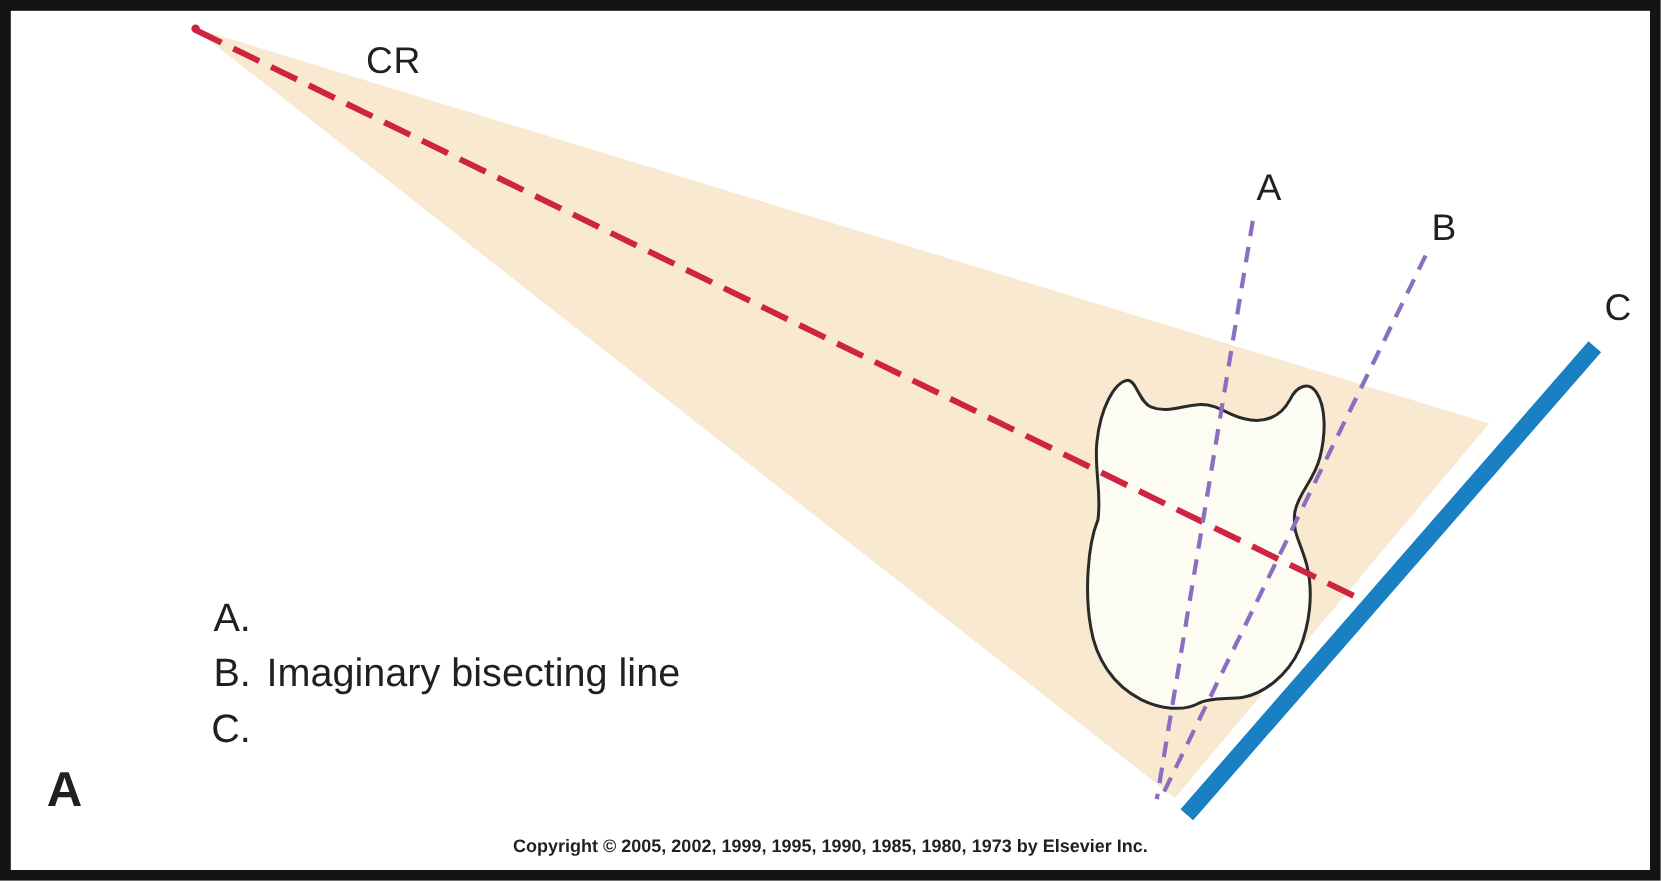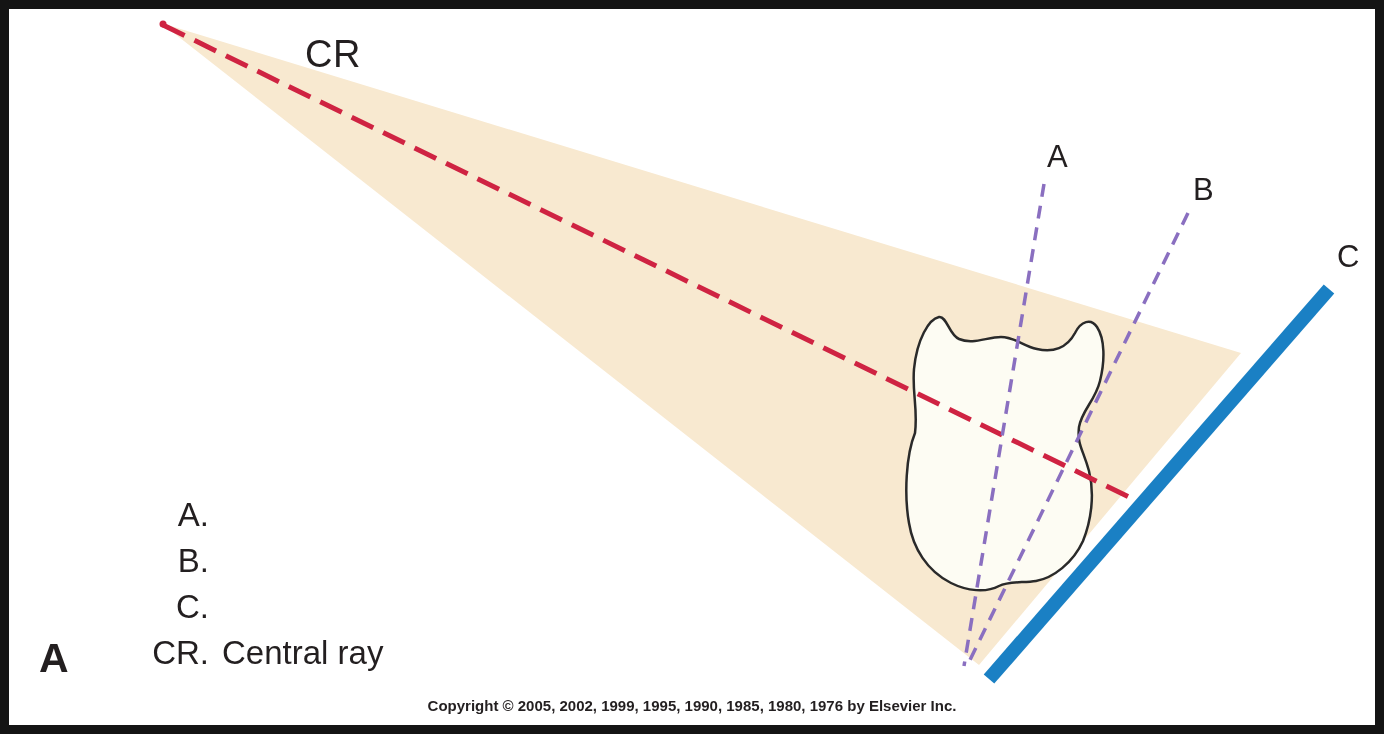--- a/index.html
+++ b/index.html
@@ -24,21 +24,21 @@
     height: 100%;
   }
   .diag-label {
     position: absolute;
     color: #231f20;
     font-size: 31px;
     line-height: 1;
     letter-spacing: 0.5px;
     user-select: none;
   }
-  .label-cr { left: 296px; top: 26px; font-size: 38px; }
+  .label-cr { left: 296px; top: 26px; font-size: 31px; }
   .label-a  { left: 1038px; top: 132px; }
   .label-b  { left: 1184px; top: 165px; }
   .label-c  { left: 1328px; top: 232px; }
   .legend {
     position: absolute;
     left: 118px;
     top: 487px;
   }
   .legend-row {
     display: flex;
@@ -120,27 +120,24 @@
   <div class="diag-label label-b">B</div>
 
   <div class="diag-label label-c">C</div>
 
   <div class="legend">
     <div class="legend-row">
       <span class="legend-key">A.</span>
     </div>
     <div class="legend-row">
       <span class="legend-key">B.</span>
+      <span class="legend-text">Imaginary bisecting line</span>
     </div>
     <div class="legend-row">
       <span class="legend-key">C.</span>
-    </div>
-    <div class="legend-row">
-      <span class="legend-key">CR.</span>
-      <span class="legend-text">Central ray</span>
     </div>
   </div>
 
   <div class="panel-label">A</div>
 
-  <div class="copyright">Copyright © 2005, 2002, 1999, 1995, 1990, 1985, 1980, 1976 by Elsevier Inc.</div>
+  <div class="copyright">Copyright © 2005, 2002, 1999, 1995, 1990, 1985, 1980, 1973 by Elsevier Inc.</div>
 
 </div>
 
 </body></html>

